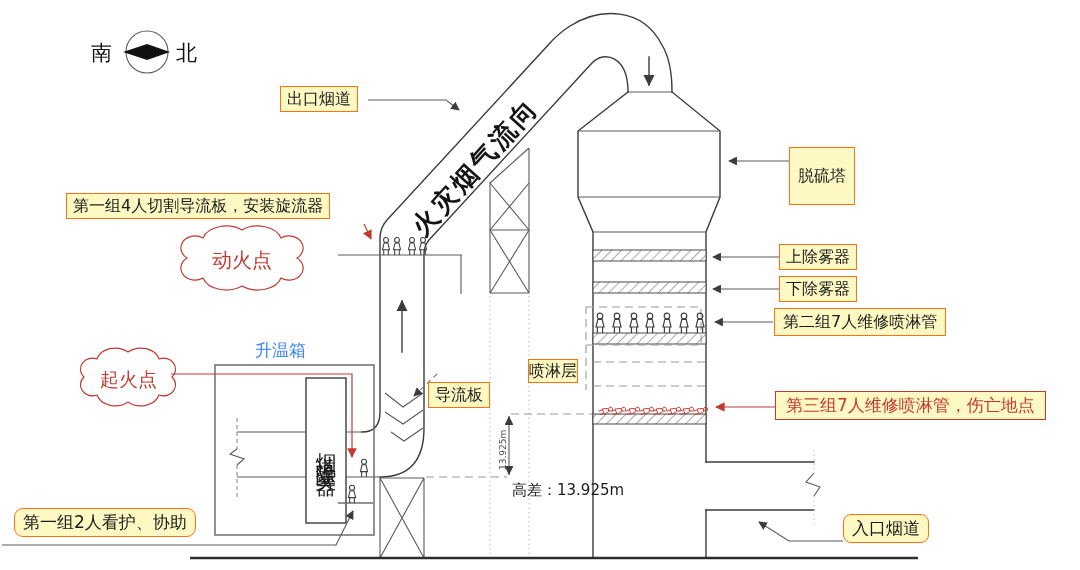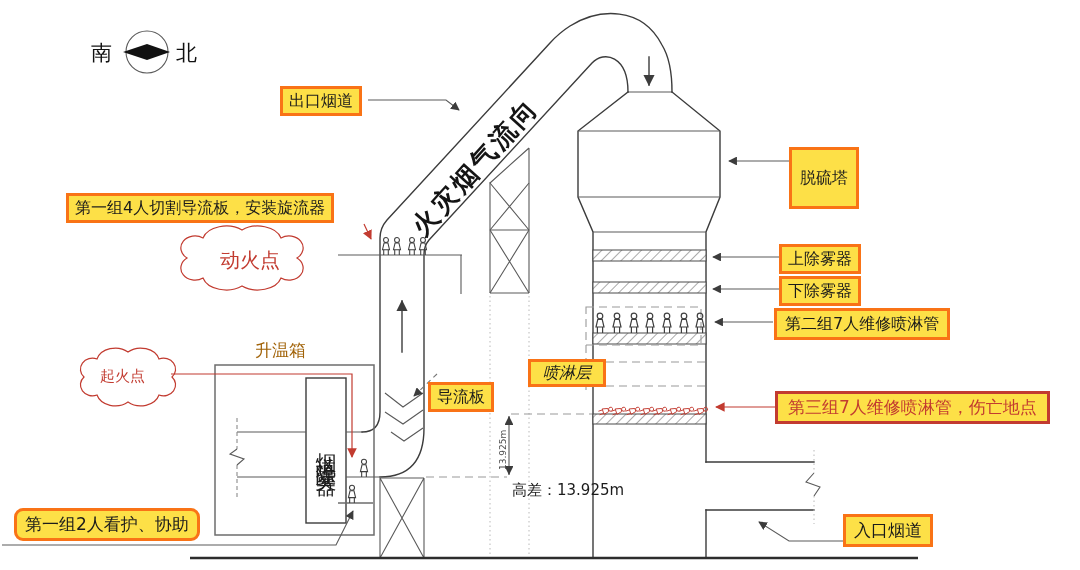--- a/index.html
+++ b/index.html
@@ -12,21 +12,21 @@
   .boxln{stroke:#6d6d6d;stroke-width:1.5;fill:none;}
   .dash{stroke:#9a9a9a;stroke-width:1.1;fill:none;stroke-dasharray:8 5;}
   .sdash{stroke:#8b8b8b;stroke-width:1.1;fill:none;stroke-dasharray:4 3;}
   .dot{stroke:#b9b9b9;stroke-width:1;fill:none;stroke-dasharray:1.5 3;}
   .redln{stroke:#c23b30;stroke-width:1.2;fill:none;}
   .ground{stroke:#2d2d2d;stroke-width:2.4;fill:none;}
   .hband{fill:url(#hatch);stroke:#4a4a4a;stroke-width:1;}
   .worker{color:#3f3f3f;}
   .victim{color:#c23b30;}
   
-  .lbl{position:absolute;border:3px solid #f97316;background:#fde047;padding:2px 6px;
+  .lbl{position:absolute;border:1px solid #f97316;background:#fef9c3;padding:2px 6px;
        font-size:16px;color:#1b1b1b;white-space:nowrap;line-height:1.25;}
   .plain{border:none;background:transparent;padding:0;}
   .redlbl{color:#c23b30;border-color:#c23b30;}
   .flowtext{position:absolute;left:404px;top:220px;transform:rotate(-48deg);
        transform-origin:0 0;font-size:26px;font-weight:600;letter-spacing:3px;
        color:#141414;white-space:nowrap;}
   .vtext{position:absolute;left:306px;top:380px;width:40px;height:142px;
        writing-mode:vertical-rl;text-orientation:upright;font-size:21px;color:#1b1b1b;
        line-height:40px;letter-spacing:6px;text-align:center;}
   .rot90{position:absolute;left:498px;top:470px;transform:rotate(-90deg);
@@ -190,24 +190,24 @@
 <div class="plain compass" style="position:absolute;left:176px;top:39px;">北</div>
 
 <div class="lbl" style="left:280px;top:86px;">出口烟道</div>
 <div class="flowtext">火灾烟气流向</div>
 <div class="lbl" style="left:789px;top:147px;padding:18px 8px;">脱硫塔</div>
 <div class="lbl" style="left:779px;top:244px;">上除雾器</div>
 <div class="lbl" style="left:779px;top:276px;">下除雾器</div>
 <div class="lbl" style="left:774px;top:308px;padding:3px 8px;">第二组7人维修喷淋管</div>
 <div class="lbl redlbl" style="left:775px;top:391px;padding:3px 10px;font-size:17px;">第三组7人维修喷淋管，伤亡地点</div>
 <div class="lbl" style="left:66px;top:193px;">第一组4人切割导流板，安装旋流器</div>
-<div class="plain redlbl" style="position:absolute;left:220px;top:247px;font-size:20px;">动火点</div>
-<div class="plain redlbl" style="position:absolute;left:100px;top:367px;font-size:15px;">起火点</div>
-<div class="plain" style="position:absolute;left:255px;top:339px;font-size:17px;color:#a16207;">升温箱</div>
+<div class="plain redlbl" style="position:absolute;left:212px;top:247px;font-size:20px;">动火点</div>
+<div class="plain redlbl" style="position:absolute;left:100px;top:367px;font-size:19px;">起火点</div>
+<div class="plain" style="position:absolute;left:255px;top:339px;font-size:17px;color:#3b82f6;">升温箱</div>
 <div class="lbl" style="left:428px;top:346px;margin-top:36px;">导流板</div>
-<div class="lbl" style="left:528px;top:359px;padding:1px 12px;font-style:italic;">喷淋层</div>
+<div class="lbl" style="left:528px;top:359px;padding:1px 0;">喷淋层</div>
 <div class="vtext">烟道除雾器</div>
 <div class="plain dim" style="position:absolute;left:512px;top:441px;">高差：13.925m</div>
 <div class="rot90">13.925m</div>
 <div class="lbl" style="left:14px;top:508px;padding:3px 8px;font-size:17px;border-radius:9px;">第一组2人看护、协助</div>
-<div class="lbl" style="left:843px;top:514px;padding:3px 8px;font-size:17px;">入口烟道</div>
+<div class="lbl" style="left:843px;top:514px;padding:3px 8px;font-size:17px;border-radius:8px;">入口烟道</div>
 
 </div>
 
 </body></html>

